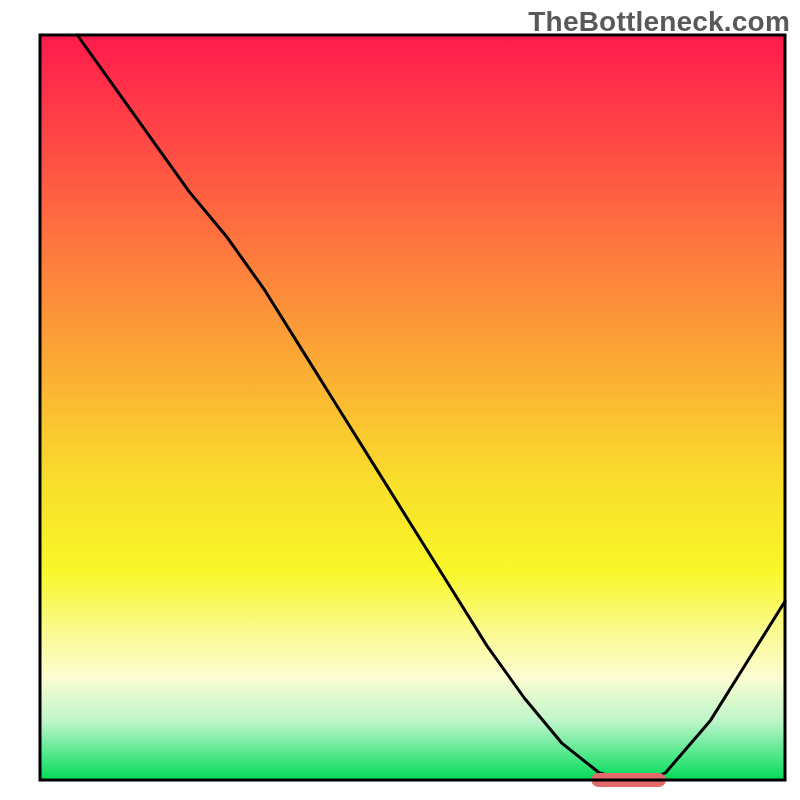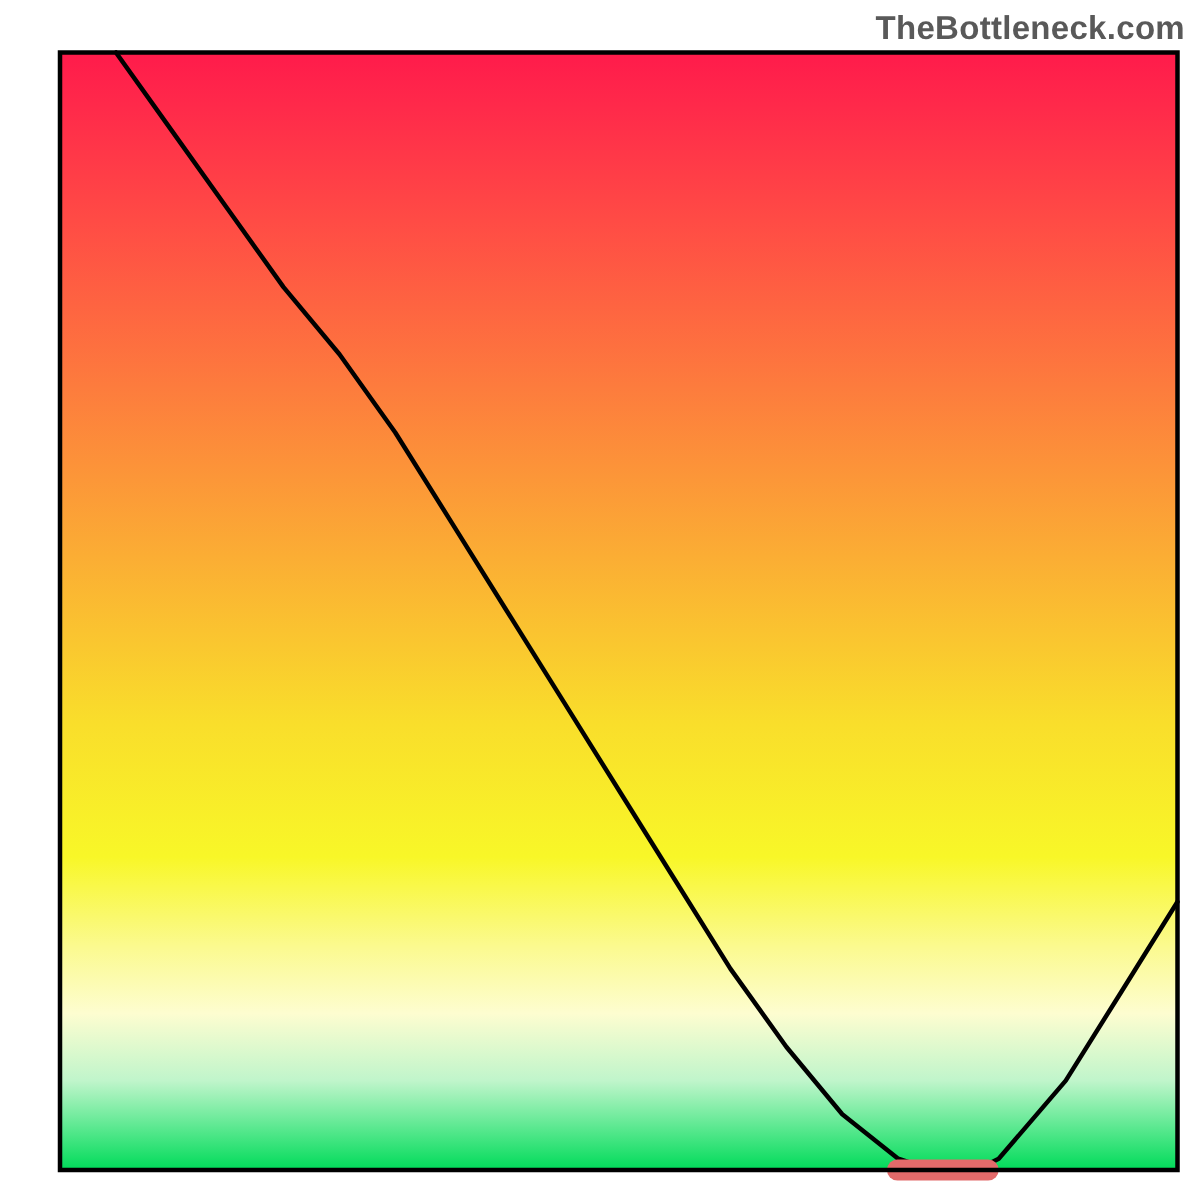--- a/index.html
+++ b/index.html
@@ -12,21 +12,21 @@
   }
   .chart-container {
     position: relative;
     width: 800px;
     height: 800px;
   }
   .attribution {
     position: absolute;
     top: 6px;
     right: 10px;
-    font-size: 22px;
+    font-size: 28px;
     font-weight: bold;
     color: #595959;
     letter-spacing: 0.2px;
     z-index: 5;
   }
   svg {
     display: block;
   }
 </style>
 </head>

